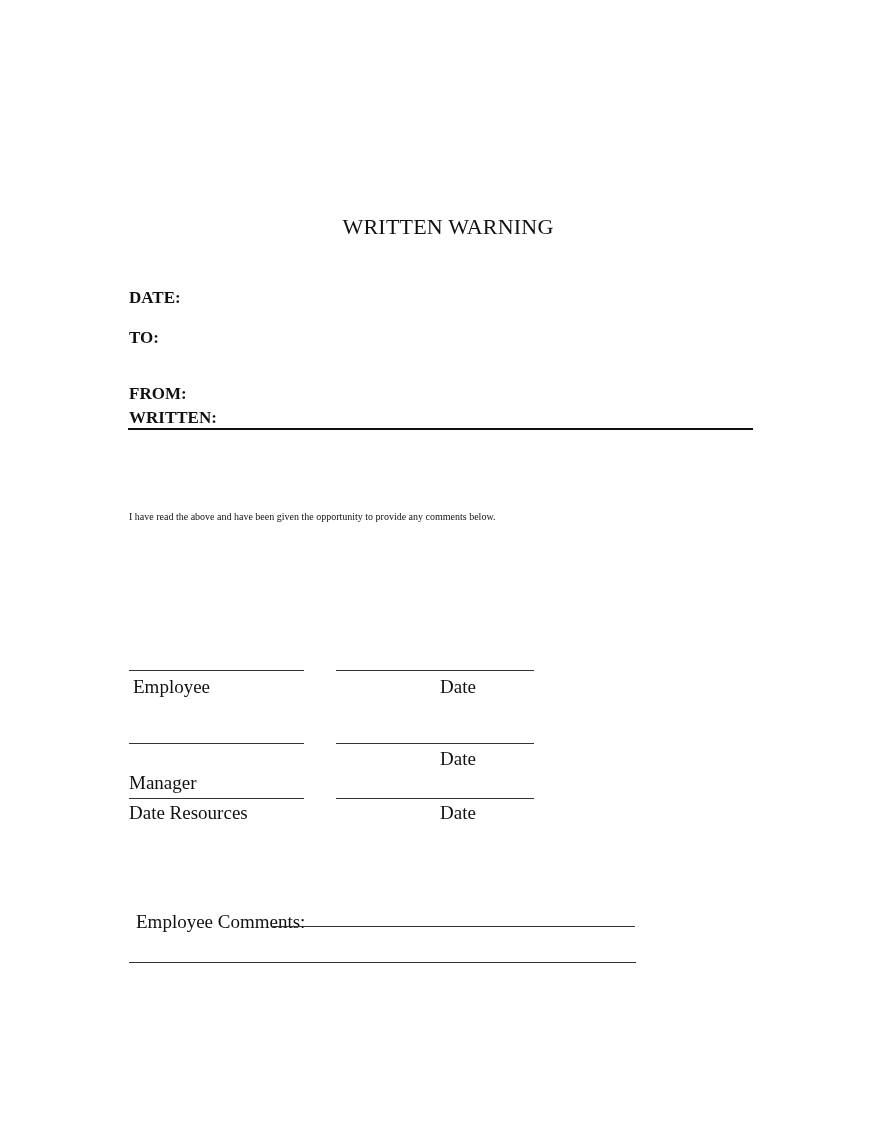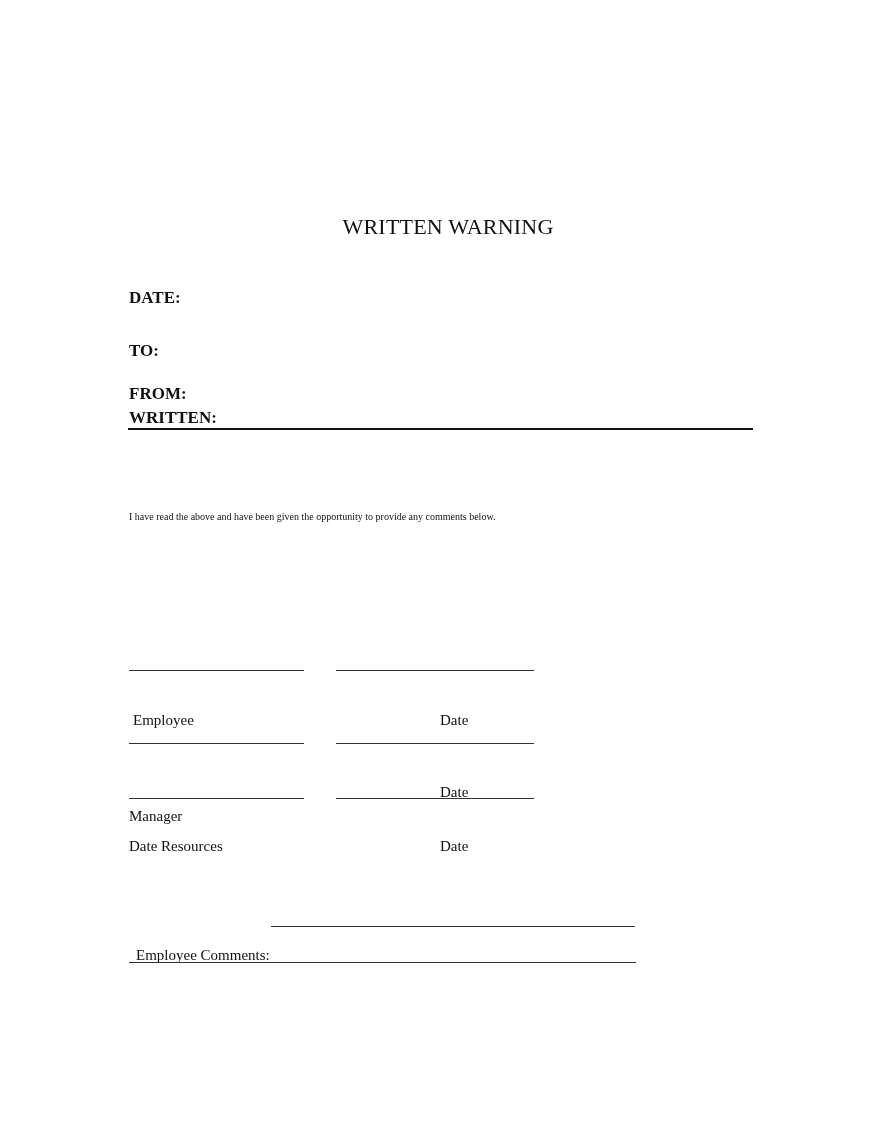--- a/index.html
+++ b/index.html
@@ -6,30 +6,30 @@
     body {
       width: 880px; height: 1139px; position: relative; overflow: hidden;
       font-family: "Liberation Serif", "DejaVu Serif", serif; color: #111;
     }
     .abs { position: absolute; }
     .title { left: 0; width: 896px; top: 214px; text-align: center; font-size: 22px; letter-spacing: 0.2px; }
     .hdr { left: 129px; font-size: 17px; font-weight: bold; }
     .rule { left: 128px; top: 428px; width: 625px; height: 2px; background: #111; }
     .ack { left: 129px; top: 511px; font-size: 10px; }
     .line { height: 1px; background: #333; }
-    .lbl { font-size: 15px; margin-top: 36px; }
+    .lbl { font-size: 19px; }
   </style>
 </head>
 <body>
 
 <div>
   <div class="abs title">WRITTEN WARNING</div>
 
   <div class="abs hdr" style="top:288px">DATE:</div>
-  <div class="abs hdr" style="top:341px">TO:</div>
+  <div class="abs hdr" style="top:328px">TO:</div>
   <div class="abs hdr" style="top:384px">FROM:</div>
   <div class="abs hdr" style="top:408px">WRITTEN:</div>
   <div class="abs rule"></div>
 
   <div class="abs ack">I have read the above and have been given the opportunity to provide any comments below.</div>
 
   <div class="abs line" style="left:129px;top:670px;width:175px"></div>
   <div class="abs line" style="left:336px;top:670px;width:198px"></div>
   <div class="abs lbl" style="left:133px;top:676px">Employee</div>
   <div class="abs lbl" style="left:440px;top:676px">Date</div>

